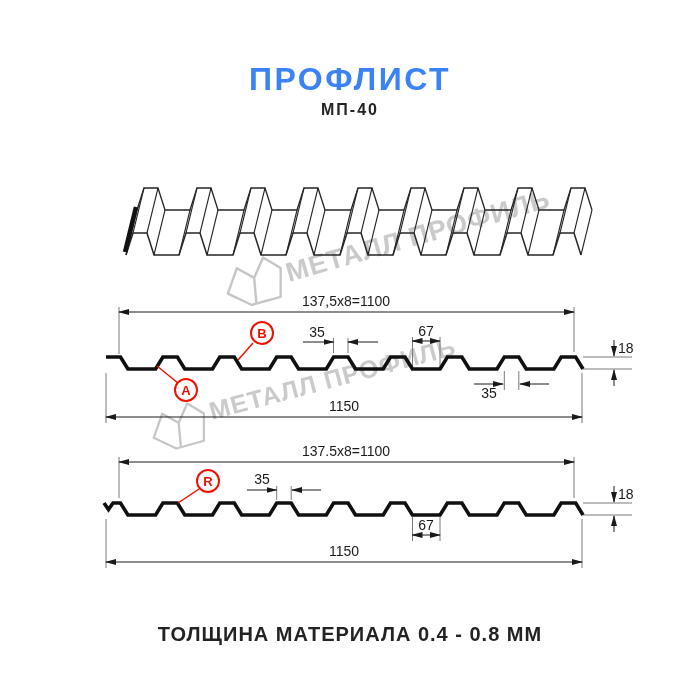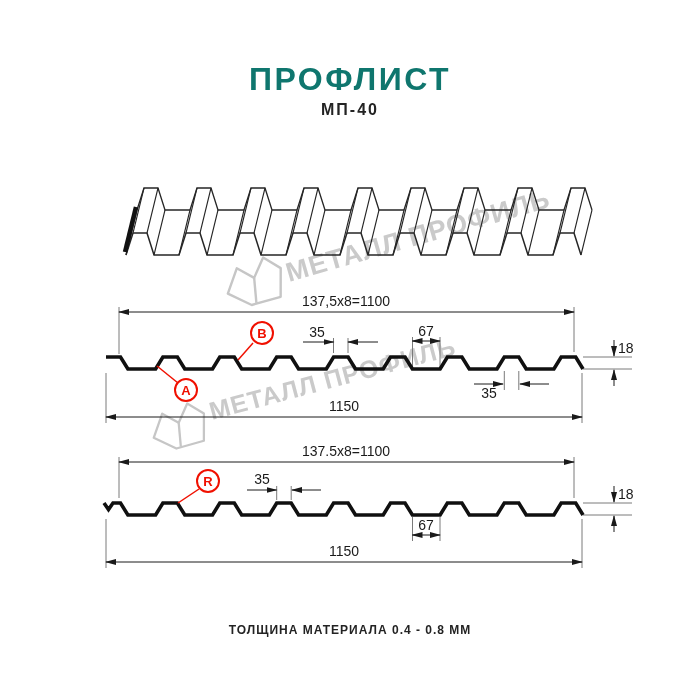--- a/index.html
+++ b/index.html
@@ -1,23 +1,23 @@
 <!DOCTYPE html>
 <html><head>
 <meta charset="utf-8">
 <style>
   html,body{margin:0;padding:0;background:#fff;}
   #stage{position:relative;width:700px;height:700px;background:#ffffff;overflow:hidden;
          font-family:"Liberation Sans",sans-serif;}
   .title{position:absolute;top:63px;left:0;width:700px;text-align:center;
-         font-size:32px;font-weight:800;letter-spacing:2.5px;color:#0f766e;line-height:1;}
+         font-size:32px;font-weight:800;letter-spacing:2.5px;color:#3b82f6;line-height:1;}
   .subtitle{position:absolute;top:102px;left:0;width:700px;text-align:center;
          font-size:16px;font-weight:600;letter-spacing:2px;color:#232323;line-height:1;}
   .footer{position:absolute;top:624px;left:0;width:700px;text-align:center;
-         font-size:12px;font-weight:600;letter-spacing:1px;color:#232323;line-height:1;}
+         font-size:20px;font-weight:600;letter-spacing:1px;color:#232323;line-height:1;}
   svg{position:absolute;top:0;left:0;}
   .dimtext{font-family:"Liberation Sans",sans-serif;font-size:14px;fill:#1a1a1a;}
   .callout{font-family:"Liberation Sans",sans-serif;font-size:13px;font-weight:bold;fill:#f01000;}
   .wmtext{font-family:"Liberation Sans",sans-serif;font-weight:bold;fill:#cacaca;letter-spacing:1px;}
 </style>
 </head>
 <body>
 
 <div id="stage">
 

